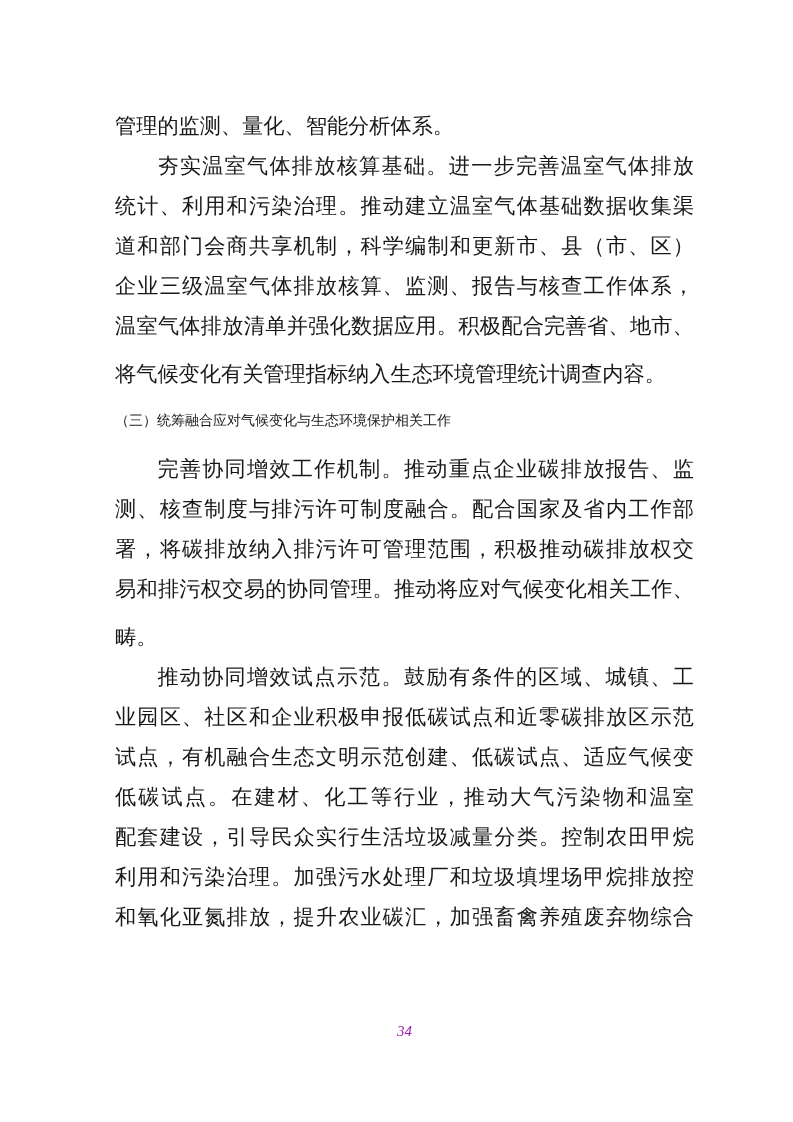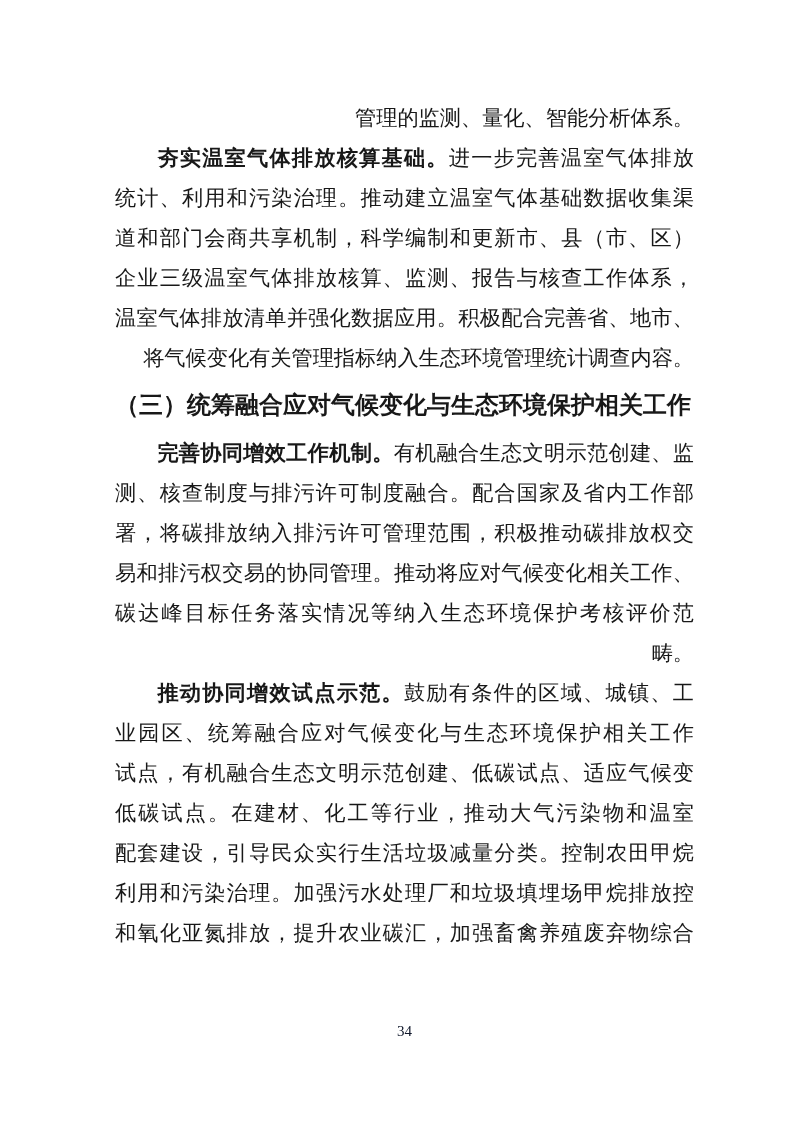--- a/index.html
+++ b/index.html
@@ -27,41 +27,43 @@
     letter-spacing: 0;
     white-space: nowrap;
   }
   .fill {
     text-align: justify;
     text-align-last: justify;
     text-justify: inter-character;
     white-space: normal;
   }
   .end {
-    text-align: right;
+    text-align: left;
     text-align-last: auto;
+    margin-top: 8px;
   }
   .indent { padding-left: 42.4px; }
-  .lead { font-weight: 700; }
+  .lead { font-weight: 400; }
   .heading {
-    font-size: 24px;
+    font-size: 14px;
     line-height: 40px;
     height: 40px;
     margin: 7px 0 8px 0;
-    font-weight: 700;
+    font-weight: 400;
     white-space: nowrap;
   }
   .page-number {
     position: absolute;
     left: 115px; top: 1021px;
     width: 579px;
     text-align: center;
     font-size: 15px;
     line-height: 20px;
-    color: #0f172a;
+    color: #a21caf;
+    font-style: italic;
   }
 </style>
 </head>
 <body>
 
 <div class="page">
   <div class="text-column">
 
     <div class="line end">管理的监测、量化、智能分析体系。</div>
 
@@ -70,32 +72,31 @@
     </div>
     <div class="line fill">统计、利用和污染治理。推动建立温室气体基础数据收集渠</div>
     <div class="line fill">道和部门会商共享机制，科学编制和更新市、县（市、区）</div>
     <div class="line fill">企业三级温室气体排放核算、监测、报告与核查工作体系，</div>
     <div class="line fill">温室气体排放清单并强化数据应用。积极配合完善省、地市、</div>
     <div class="line end">将气候变化有关管理指标纳入生态环境管理统计调查内容。</div>
 
     <div class="heading">（三）统筹融合应对气候变化与生态环境保护相关工作</div>
 
     <div class="line indent fill">
-      <span class="lead">完善协同增效工作机制。</span><span>有机融合生态文明示范创建、监</span>
+      <span class="lead">完善协同增效工作机制。</span><span>推动重点企业碳排放报告、监</span>
     </div>
     <div class="line fill">测、核查制度与排污许可制度融合。配合国家及省内工作部</div>
     <div class="line fill">署，将碳排放纳入排污许可管理范围，积极推动碳排放权交</div>
     <div class="line fill">易和排污权交易的协同管理。推动将应对气候变化相关工作、</div>
-    <div class="line fill">碳达峰目标任务落实情况等纳入生态环境保护考核评价范</div>
     <div class="line end">畴。</div>
 
     <div class="line indent fill">
       <span class="lead">推动协同增效试点示范。</span><span>鼓励有条件的区域、城镇、工</span>
     </div>
-    <div class="line fill">业园区、统筹融合应对气候变化与生态环境保护相关工作</div>
+    <div class="line fill">业园区、社区和企业积极申报低碳试点和近零碳排放区示范</div>
     <div class="line fill">试点，有机融合生态文明示范创建、低碳试点、适应气候变</div>
     <div class="line fill">低碳试点。在建材、化工等行业，推动大气污染物和温室</div>
     <div class="line fill">配套建设，引导民众实行生活垃圾减量分类。控制农田甲烷</div>
     <div class="line fill">利用和污染治理。加强污水处理厂和垃圾填埋场甲烷排放控</div>
     <div class="line fill">和氧化亚氮排放，提升农业碳汇，加强畜禽养殖废弃物综合</div>
 
   </div>
 
   <div class="page-number">34</div>
 </div>

